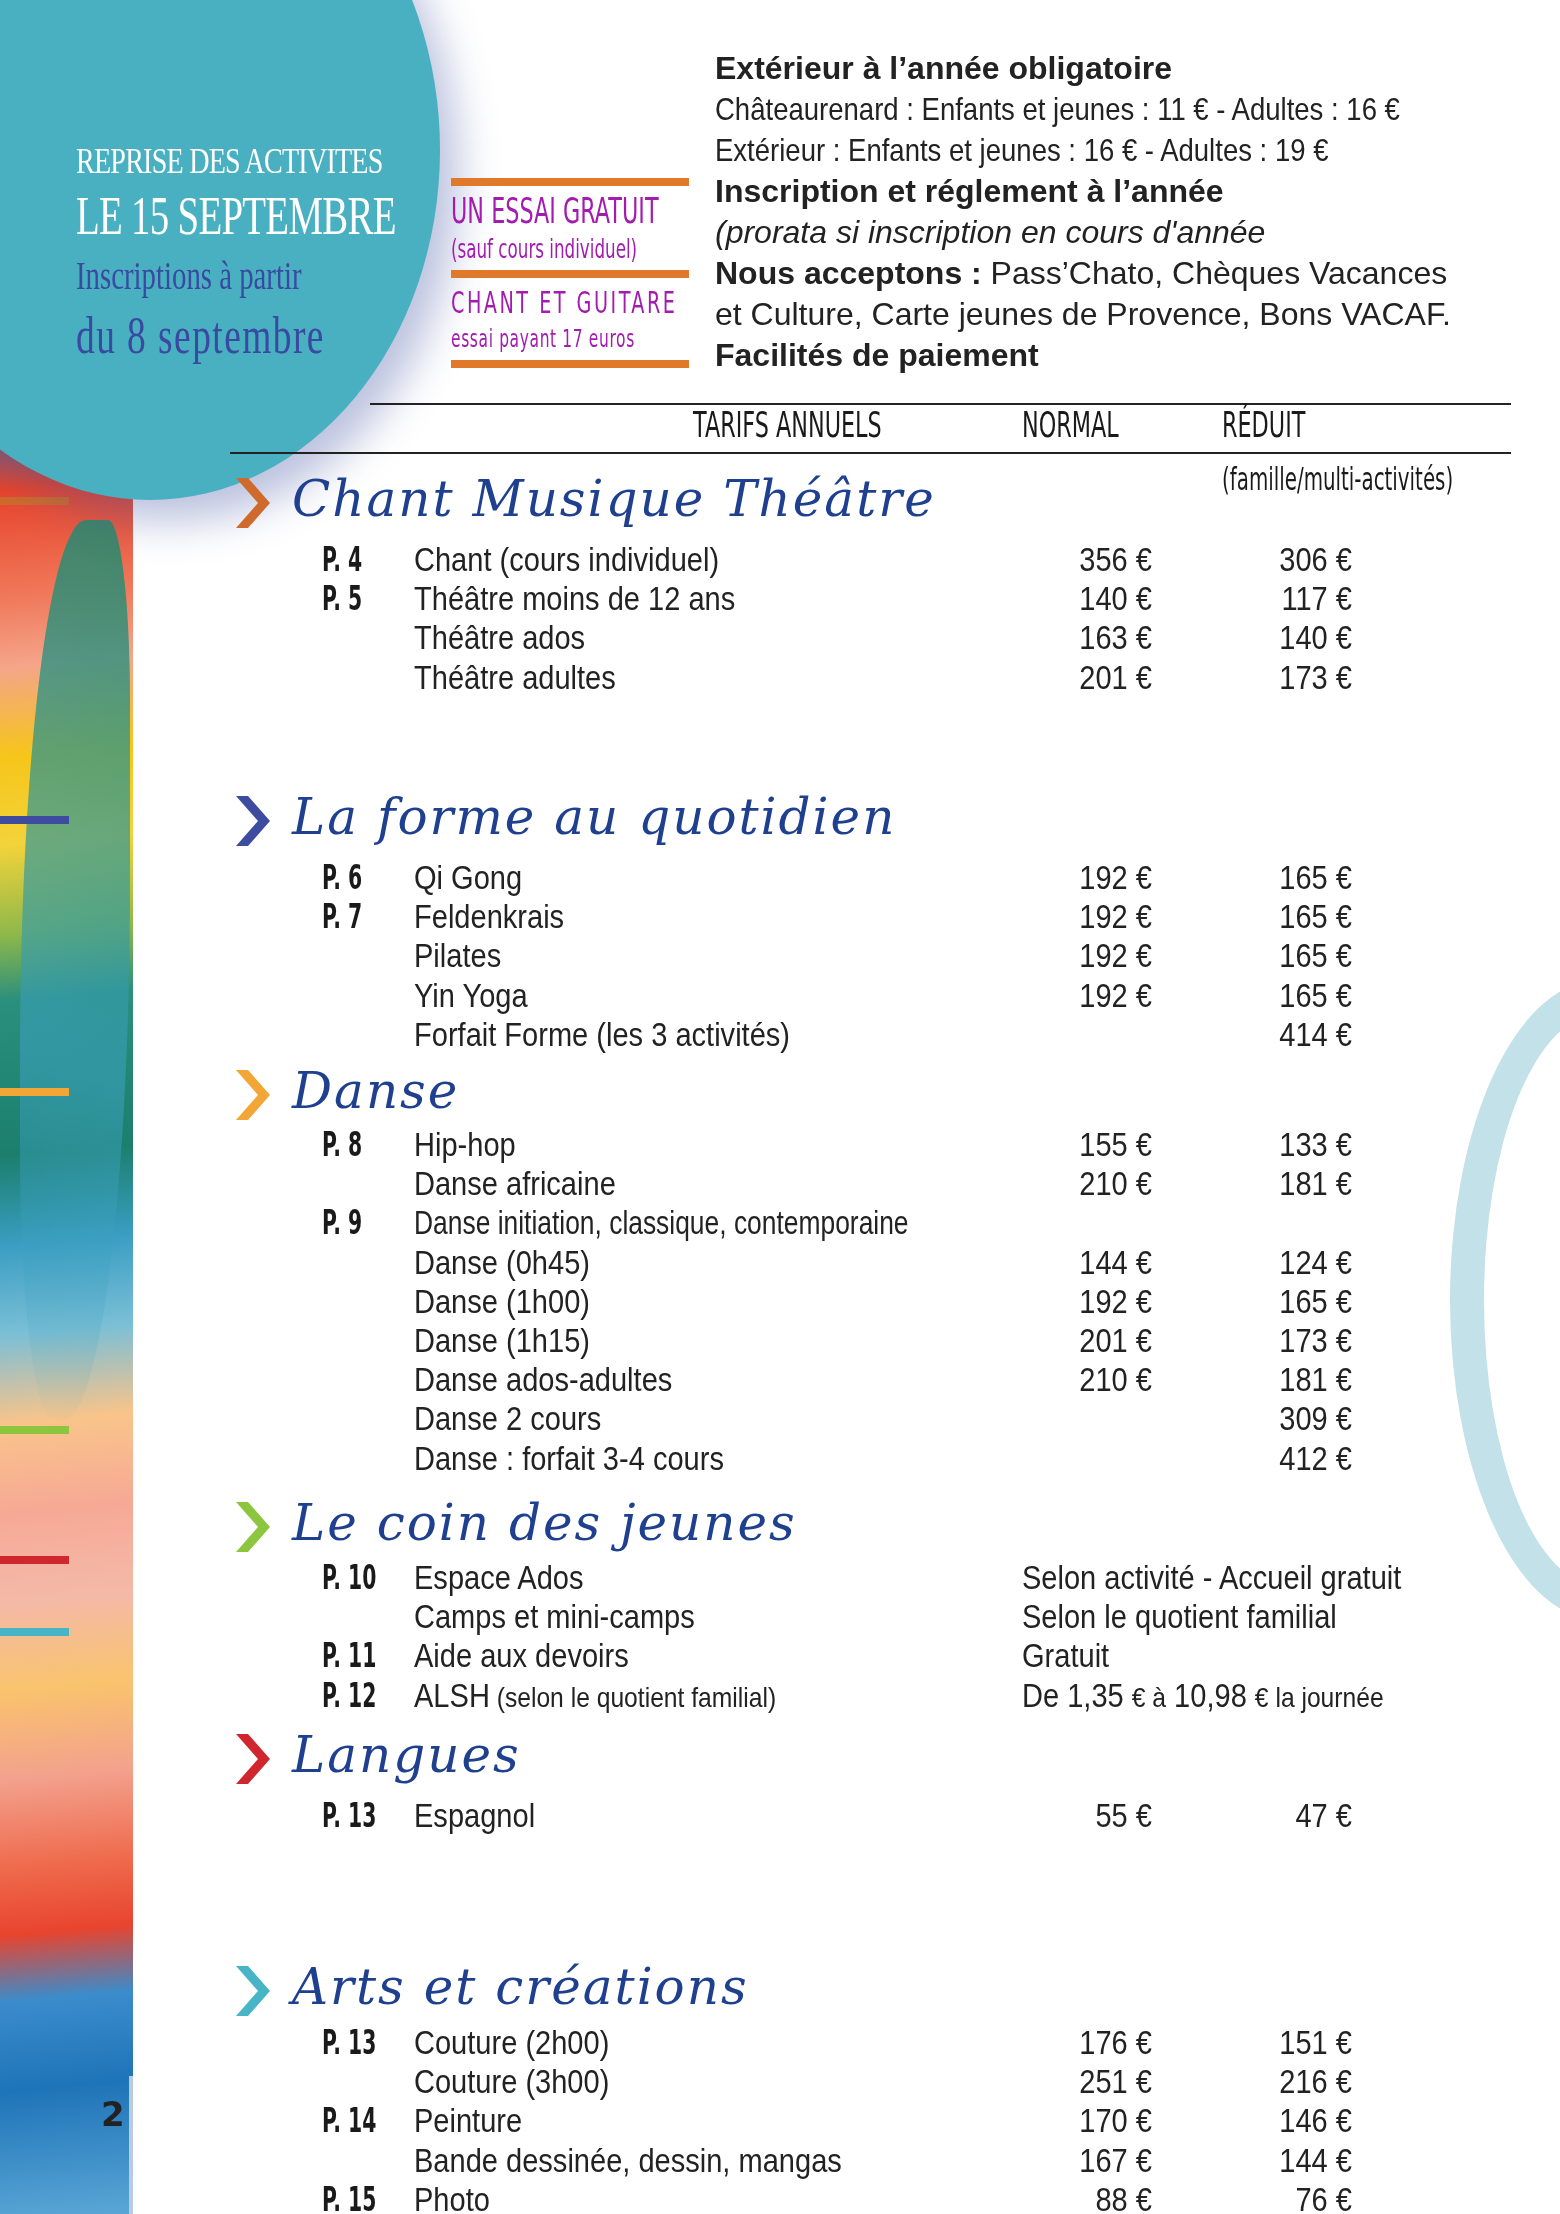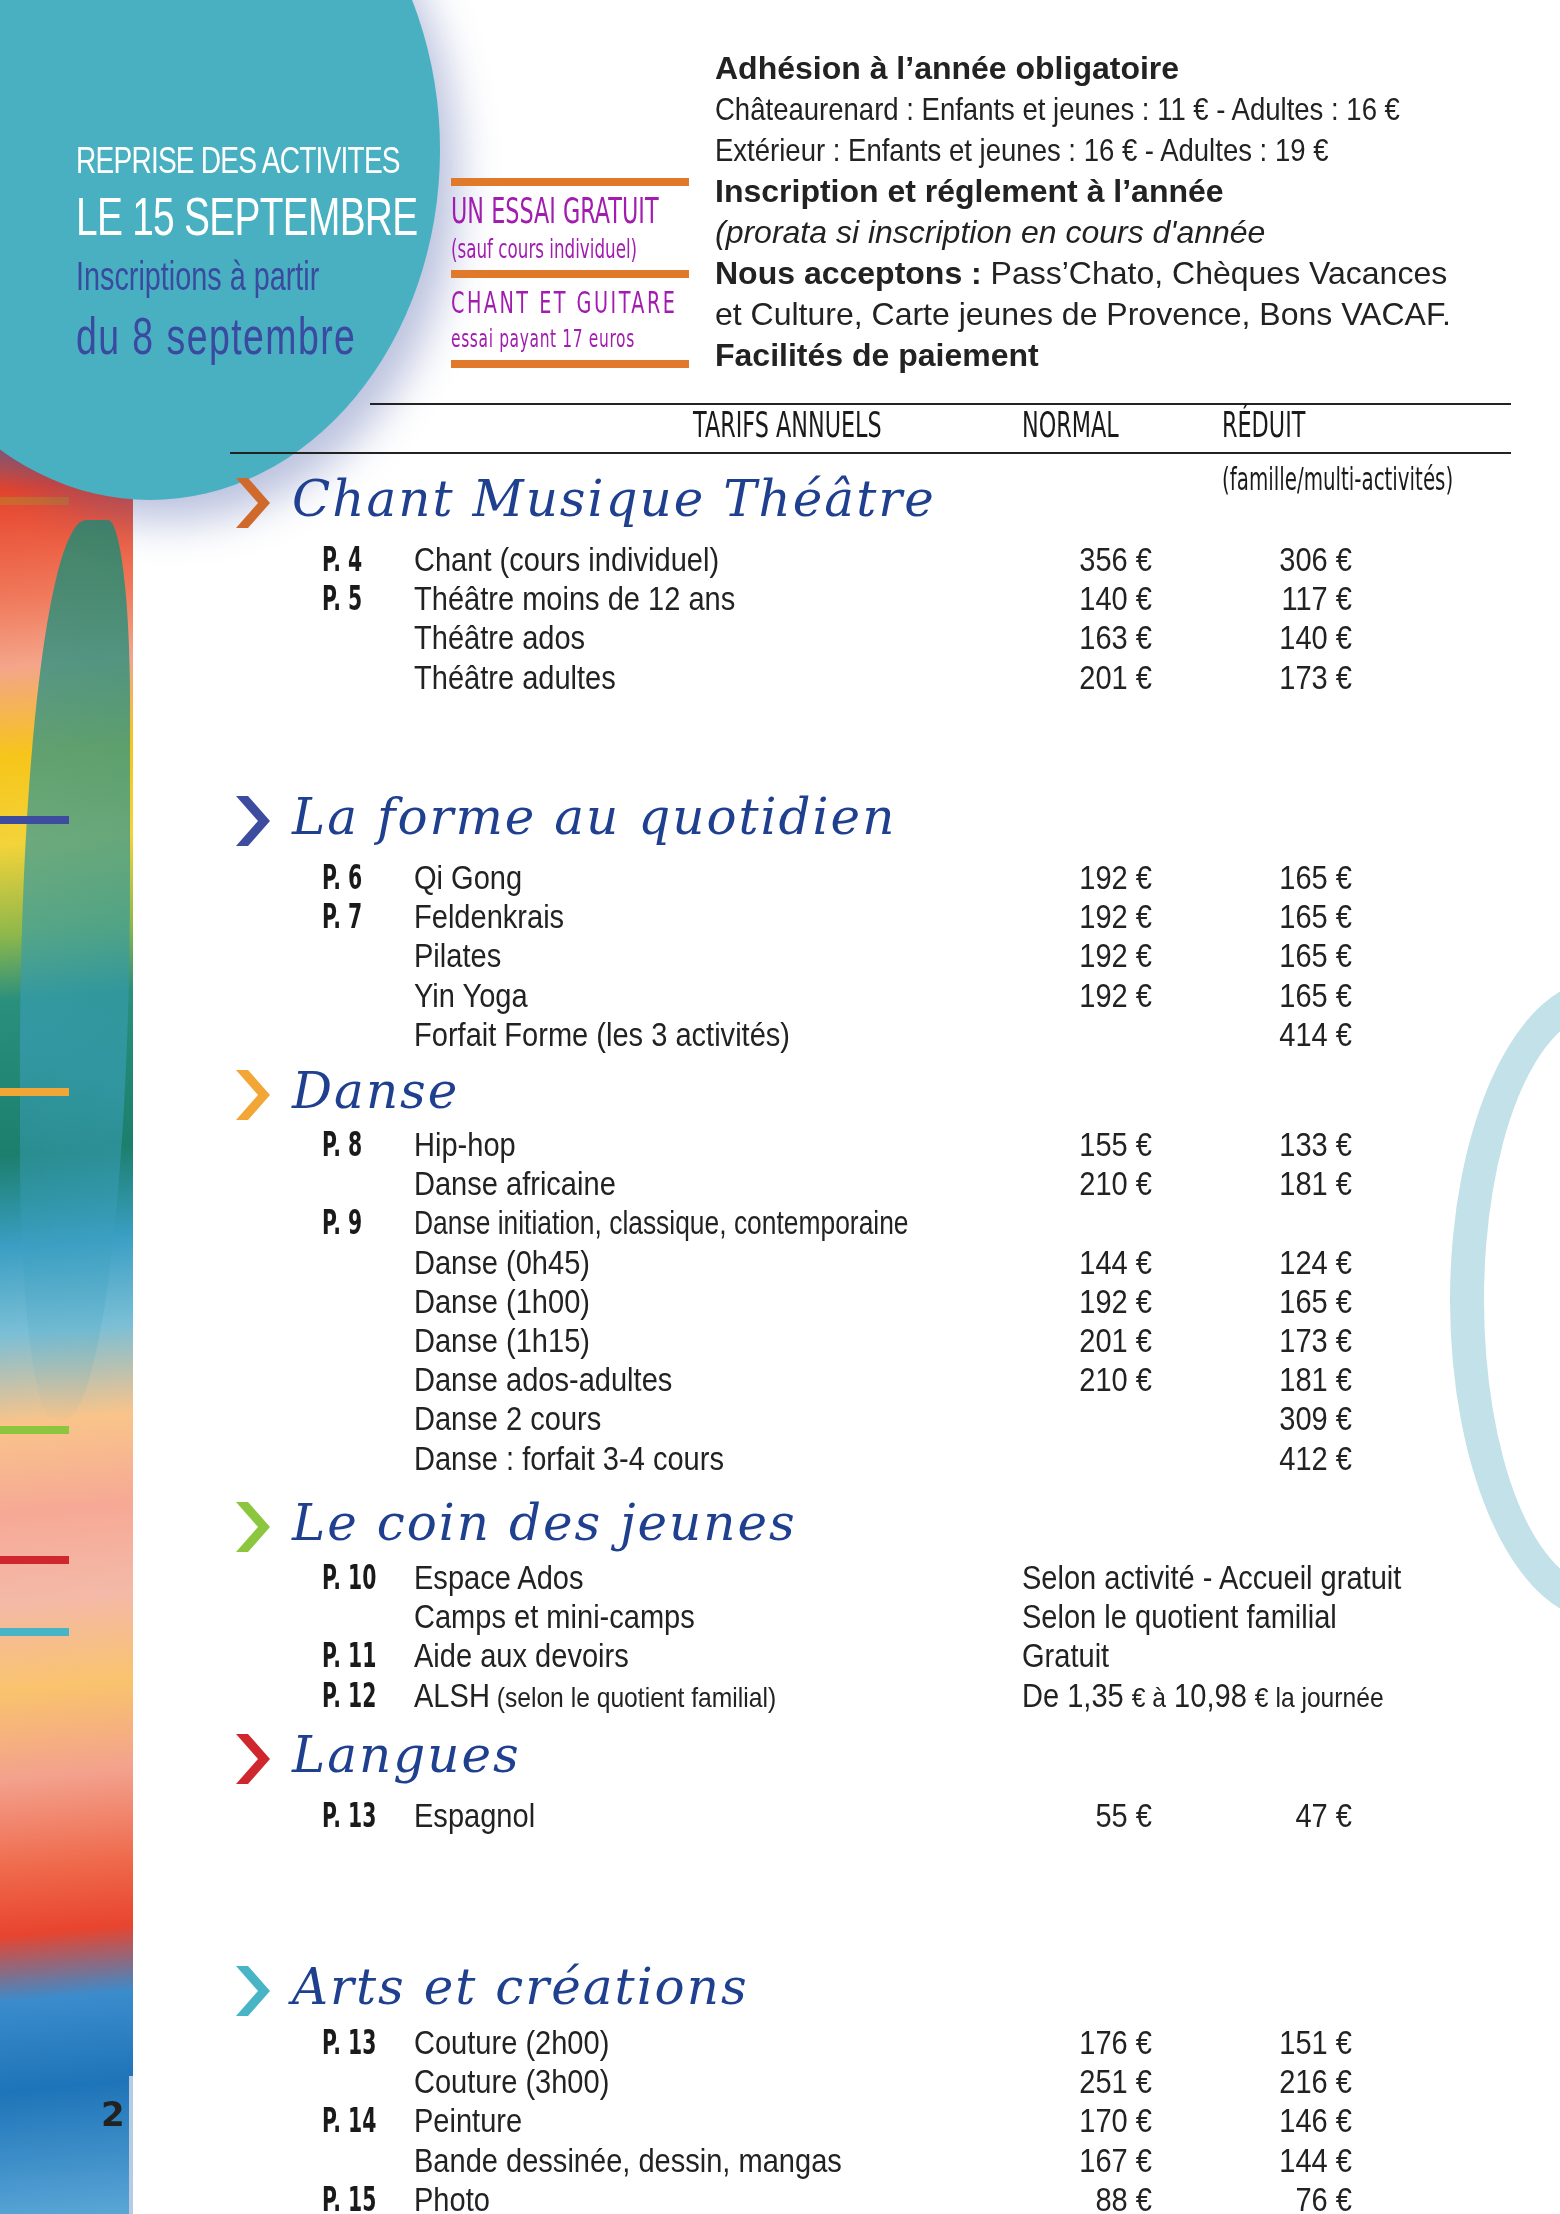--- a/index.html
+++ b/index.html
@@ -26,21 +26,21 @@
   }
   .strip-mark { position: absolute; left: 0; width: 69px; height: 8px; }
 
   
   .teal-circle {
     position: absolute; left: -140px; top: -200px; width: 580px; height: 700px;
     border-radius: 50%;
     background: #49b0c1;
     box-shadow: 18px 22px 40px rgba(60,80,160,0.35);
   }
-  .circle-text { position: absolute; left: 76px; top: 138px; width: 320px; font-family: Liberation Sans, sans-serif; }
+  .circle-text { position: absolute; left: 76px; top: 138px; width: 320px; font-family: Liberation Serif, serif; }
   .circle-text .l1 { color: #fff; font-size: 36px; letter-spacing: -1px; transform: scaleX(0.78); transform-origin: left; white-space: nowrap; line-height: 46px; }
   .circle-text .l2 { color: #fff; font-size: 54px; letter-spacing: -1px; transform: scaleX(0.72); transform-origin: left; white-space: nowrap; line-height: 64px; }
   .circle-text .l3 { color: #3a4aa0; font-size: 40px; transform: scaleX(0.72); transform-origin: left; white-space: nowrap; line-height: 56px; }
   .circle-text .l4 { color: #3a4aa0; font-size: 52px; letter-spacing: 2px; transform: scaleX(0.72); transform-origin: left; white-space: nowrap; line-height: 64px; }
 
   
   .essai-box { position: absolute; left: 451px; top: 178px; width: 238px; font-family: "DejaVu Sans", sans-serif; color: #a21caf; }
   .essai-bar { height: 8px; background: #e07a2a; width: 238px; }
   .essai-box .e1 { font-size: 36px; transform: scaleX(0.62); transform-origin: left; white-space: nowrap; line-height: 42px; margin-top: 4px; }
   .essai-box .e2 { font-size: 27px; transform: scaleX(0.62); transform-origin: left; white-space: nowrap; line-height: 34px; margin-bottom: 4px; }
@@ -108,21 +108,21 @@
   <div class="essai-bar"></div>
   <div class="e1">UN ESSAI GRATUIT</div>
   <div class="e2">(sauf cours individuel)</div>
   <div class="essai-bar"></div>
   <div class="e3">CHANT ET GUITARE</div>
   <div class="e4">essai payant 17 euros</div>
   <div class="essai-bar"></div>
 </div>
 
 <div class="info">
-  <div class="b">Adhésion à l’année obligatoire</div>
+  <div class="b">Extérieur à l’année obligatoire</div>
   <div><span class="cond">Châteaurenard : Enfants et jeunes : 11 € - Adultes : 16 €</span></div>
   <div><span class="cond">Extérieur : Enfants et jeunes : 16 € - Adultes : 19 €</span></div>
   <div class="b">Inscription et réglement à l’année</div>
   <div class="it">(prorata si inscription en cours d'année</div>
   <div><span class="b">Nous acceptons :</span><span> Pass’Chato, Chèques Vacances</span></div>
   <div>et Culture, Carte jeunes de Provence, Bons VACAF.</div>
   <div class="b">Facilités de paiement</div>
 </div>
 
 <div class="hdr-line" style="left:370px;top:403px;width:138px;"></div>

